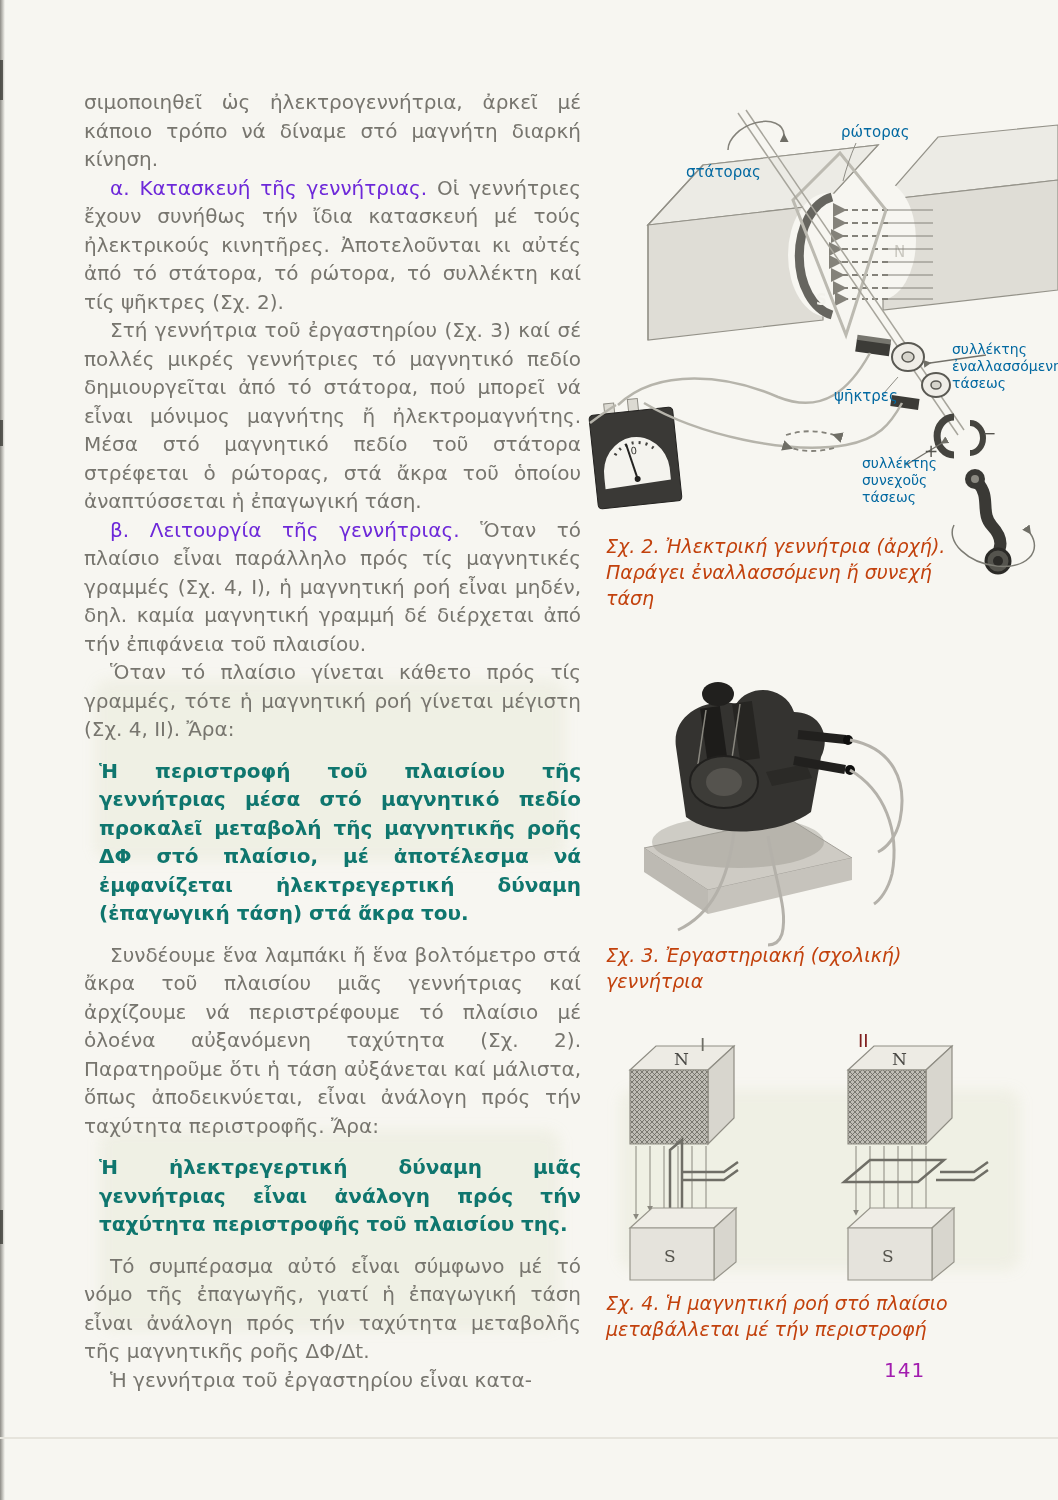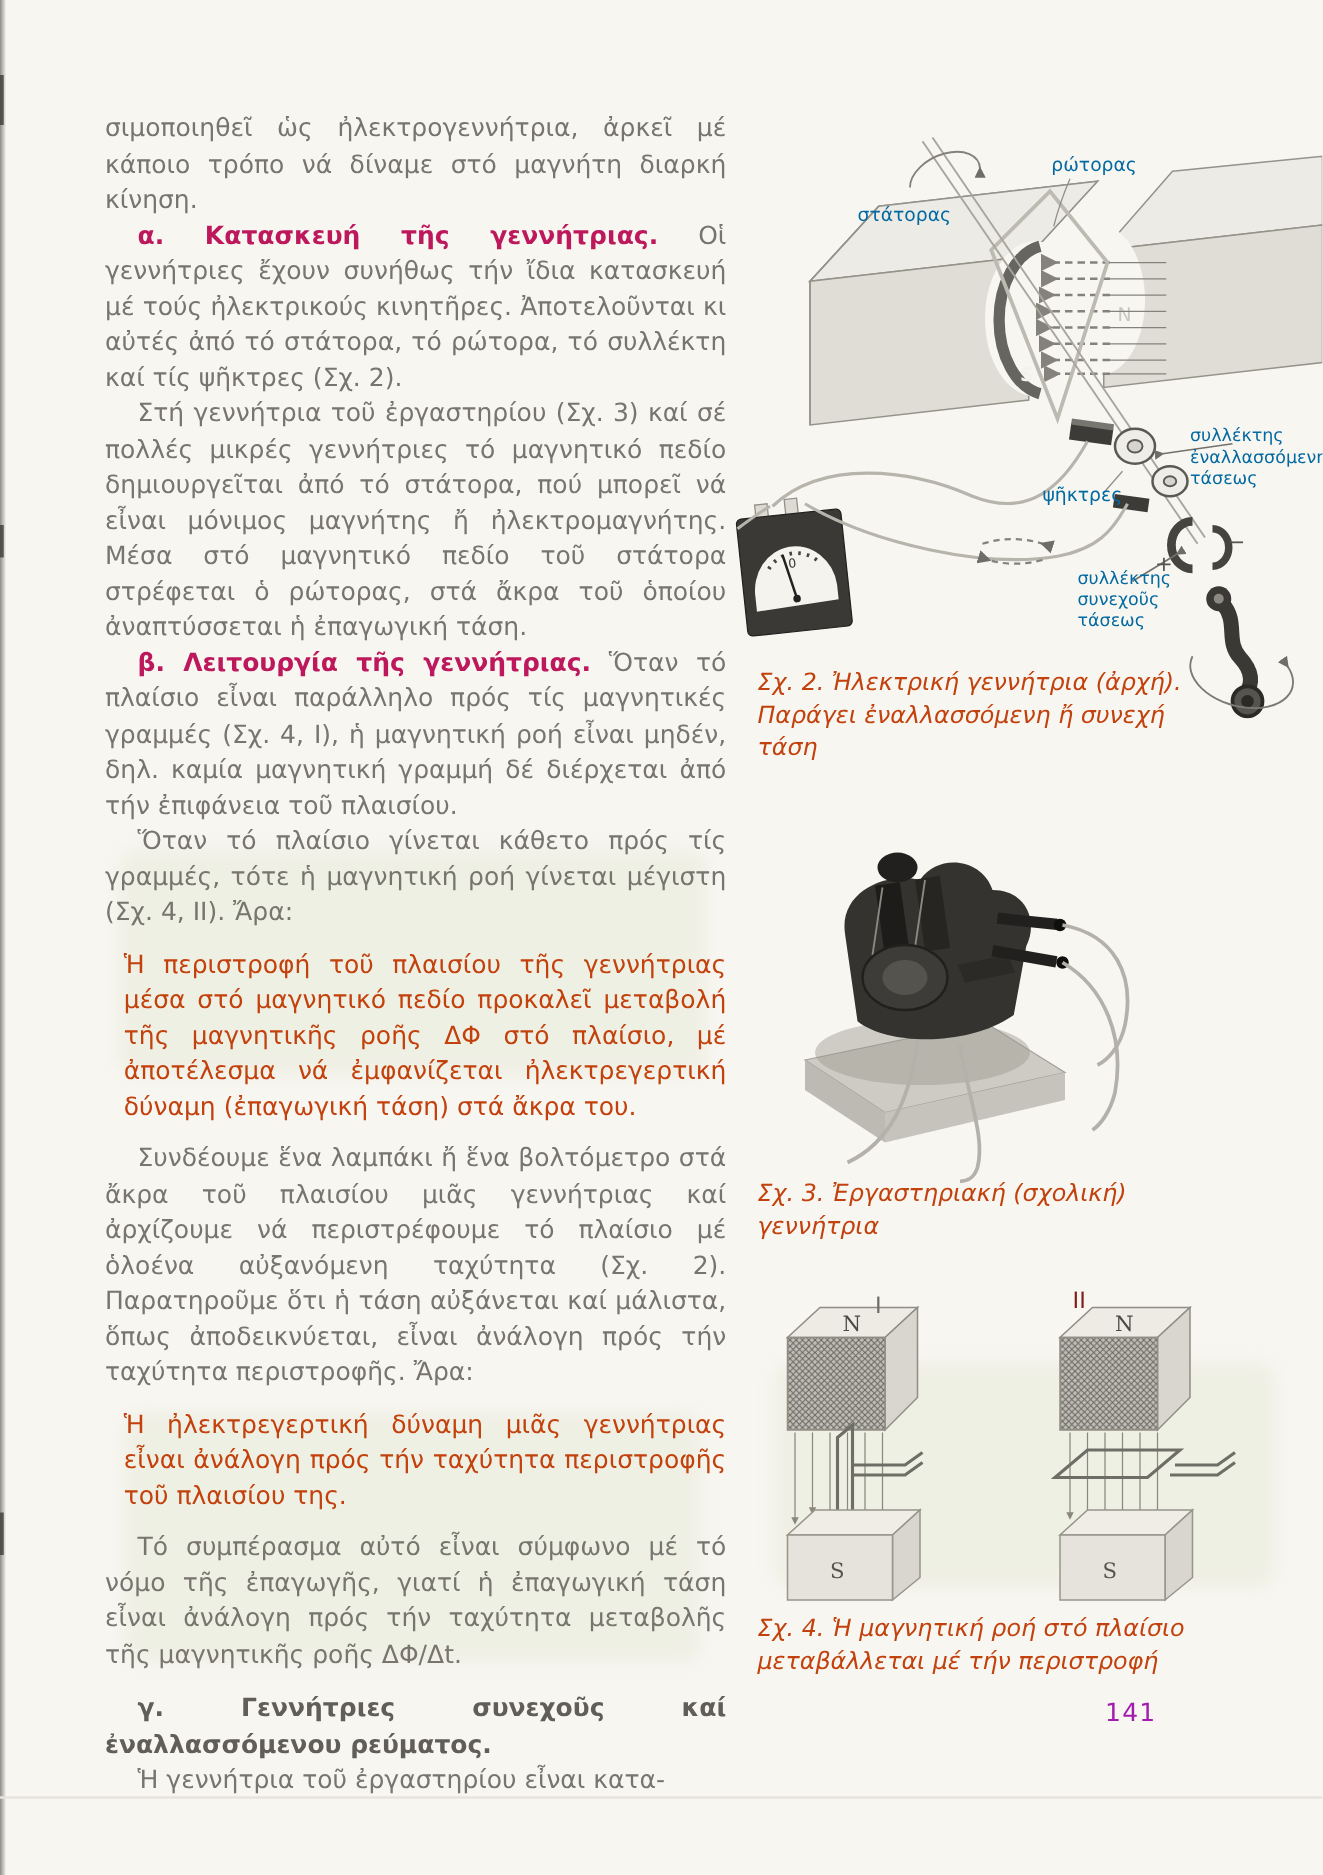--- a/index.html
+++ b/index.html
@@ -14,22 +14,22 @@
     background:linear-gradient(to right,#55534d,rgba(85,83,77,0));opacity:.65;}
   .spine-tick{position:absolute;left:0;width:3px;background:#3f3e39;opacity:.8;}
   .bottom-crease{position:absolute;left:0;top:1437px;width:100%;height:2px;background:#e6e4dc;}
   .ghost{position:absolute;background:rgba(178,188,120,.10);filter:blur(7px);border-radius:14px;}
 
   
   #text-col{position:absolute;left:84px;top:88px;width:497px;
     font-size:20px;line-height:28.5px;text-align:justify;}
   .p{margin:0;text-indent:26px;}
   .p.noindent{text-indent:0;}
-  .h-inline{font-weight:bold;color:#be185d;}
-  .callout{font-weight:normal;color:#c2410c;margin:13px 0 13px 15px;text-align:justify;}
+  .h-inline{font-weight:normal;color:#6d28d9;}
+  .callout{font-weight:bold;color:#0f766e;margin:13px 0 13px 15px;text-align:justify;}
   .c-head{font-weight:bold;color:#605e57;margin:15px 0 0 0;text-indent:26px;text-align:justify;}
 
   
   .fig{position:absolute;}
   .figlabel{position:absolute;font-size:15px;line-height:18px;color:#0369a1;white-space:nowrap;}
   .figlabel.wrap{white-space:normal;}
   .caption{position:absolute;font-style:italic;font-size:19px;line-height:26px;color:#c2410c;}
   #page-number{position:absolute;left:884px;top:1358px;font-size:20px;color:#a21caf;letter-spacing:1px;}
   svg{display:block;}
 </style>
@@ -49,21 +49,20 @@
 <div id="text-col">
   <p class="p noindent">σιμοποιηθεῖ ὡς ἠλεκτρογεννήτρια, ἀρκεῖ μέ κάποιο τρόπο νά δίναμε στό μαγνήτη διαρκή κίνηση.</p>
   <p class="p"><span class="h-inline">α. Κατασκευή τῆς γεννήτριας.</span> <span>Οἱ γεννήτριες ἔχουν συνήθως τήν ἴδια κατασκευή μέ τούς ἠλεκτρικούς κινητῆρες. Ἀποτελοῦνται κι αὐτές ἀπό τό στάτορα, τό ρώτορα, τό συλλέκτη καί τίς ψῆκτρες (Σχ. 2).</span></p>
   <p class="p">Στή γεννήτρια τοῦ ἐργαστηρίου (Σχ. 3) καί σέ πολλές μικρές γεννήτριες τό μαγνητικό πεδίο δημιουργεῖται ἀπό τό στάτορα, πού μπορεῖ νά εἶναι μόνιμος μαγνήτης ἤ ἠλεκτρομαγνήτης. Μέσα στό μαγνητικό πεδίο τοῦ στάτορα στρέφεται ὁ ρώτορας, στά ἄκρα τοῦ ὁποίου ἀναπτύσσεται ἡ ἐπαγωγική τάση.</p>
   <p class="p"><span class="h-inline">β. Λειτουργία τῆς γεννήτριας.</span> <span>Ὅταν τό πλαίσιο εἶναι παράλληλο πρός τίς μαγνητικές γραμμές (Σχ. 4, Ι), ἡ μαγνητική ροή εἶναι μηδέν, δηλ. καμία μαγνητική γραμμή δέ διέρχεται ἀπό τήν ἐπιφάνεια τοῦ πλαισίου.</span></p>
   <p class="p">Ὅταν τό πλαίσιο γίνεται κάθετο πρός τίς γραμμές, τότε ἡ μαγνητική ροή γίνεται μέγιστη (Σχ. 4, ΙΙ). Ἄρα:</p>
   <p class="callout">Ἡ περιστροφή τοῦ πλαισίου τῆς γεννήτριας μέσα στό μαγνητικό πεδίο προκαλεῖ μεταβολή τῆς μαγνητικῆς ροῆς ΔΦ στό πλαίσιο, μέ ἀποτέλεσμα νά ἐμφανίζεται ἠλεκτρεγερτική δύναμη (ἐπαγωγική τάση) στά ἄκρα του.</p>
   <p class="p">Συνδέουμε ἕνα λαμπάκι ἤ ἕνα βολτόμετρο στά ἄκρα τοῦ πλαισίου μιᾶς γεννήτριας καί ἀρχίζουμε νά περιστρέφουμε τό πλαίσιο μέ ὁλοένα αὐξανόμενη ταχύτητα (Σχ. 2). Παρατηροῦμε ὅτι ἡ τάση αὐξάνεται καί μάλιστα, ὅπως ἀποδεικνύεται, εἶναι ἀνάλογη πρός τήν ταχύτητα περιστροφῆς. Ἄρα:</p>
   <p class="callout">Ἡ ἠλεκτρεγερτική δύναμη μιᾶς γεννήτριας εἶναι ἀνάλογη πρός τήν ταχύτητα περιστροφῆς τοῦ πλαισίου της.</p>
   <p class="p">Τό συμπέρασμα αὐτό εἶναι σύμφωνο μέ τό νόμο τῆς ἐπαγωγῆς, γιατί ἡ ἐπαγωγική τάση εἶναι ἀνάλογη πρός τήν ταχύτητα μεταβολῆς τῆς μαγνητικῆς ροῆς ΔΦ/Δt.</p>
-  <p class="c-head">γ. Γεννήτριες συνεχοῦς καί ἐναλλασσόμενου ρεύματος.</p>
   <p class="p">Ἡ γεννήτρια τοῦ ἐργαστηρίου εἶναι κατα-</p>
 </div>
 
 <div class="fig" style="left:588px;top:105px;width:470px;height:470px;">
   <svg width="470" height="470" viewBox="0 0 470 470">
     <defs>
       <marker id="ah" viewBox="0 0 10 10" refX="2" refY="5" markerWidth="7" markerHeight="7" orient="auto">
         <path d="M10,0 L0,5 L10,10 Z" fill="#84827a"></path>
       </marker>
       <marker id="ah2" viewBox="0 0 10 10" refX="2" refY="5" markerWidth="6" markerHeight="6" orient="auto">

